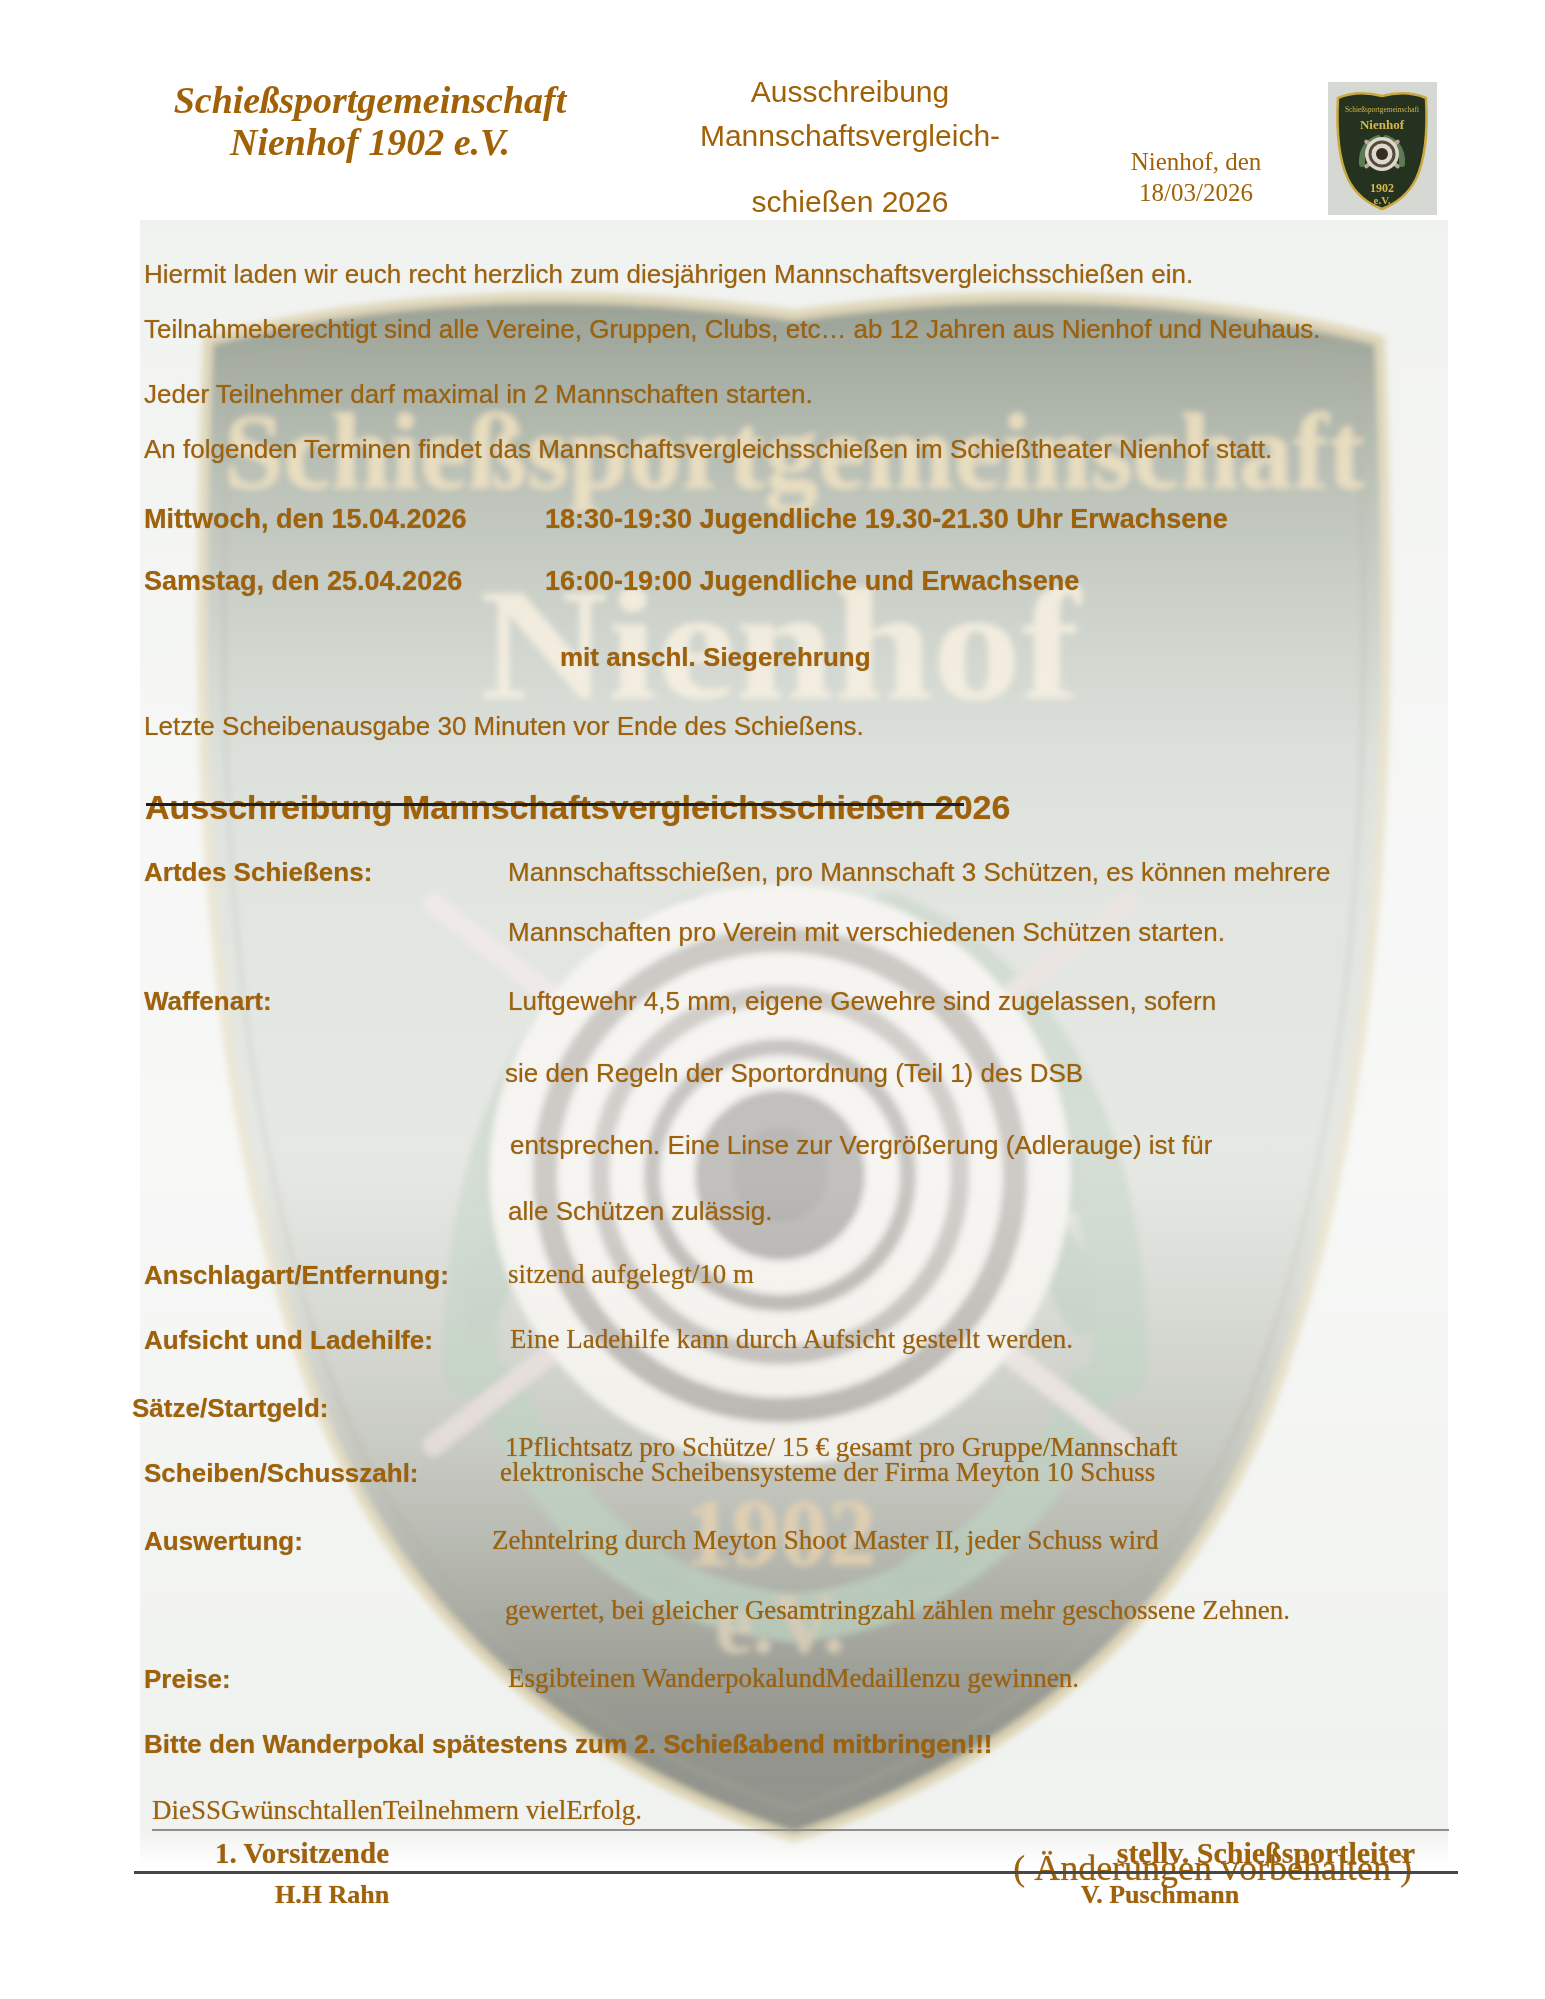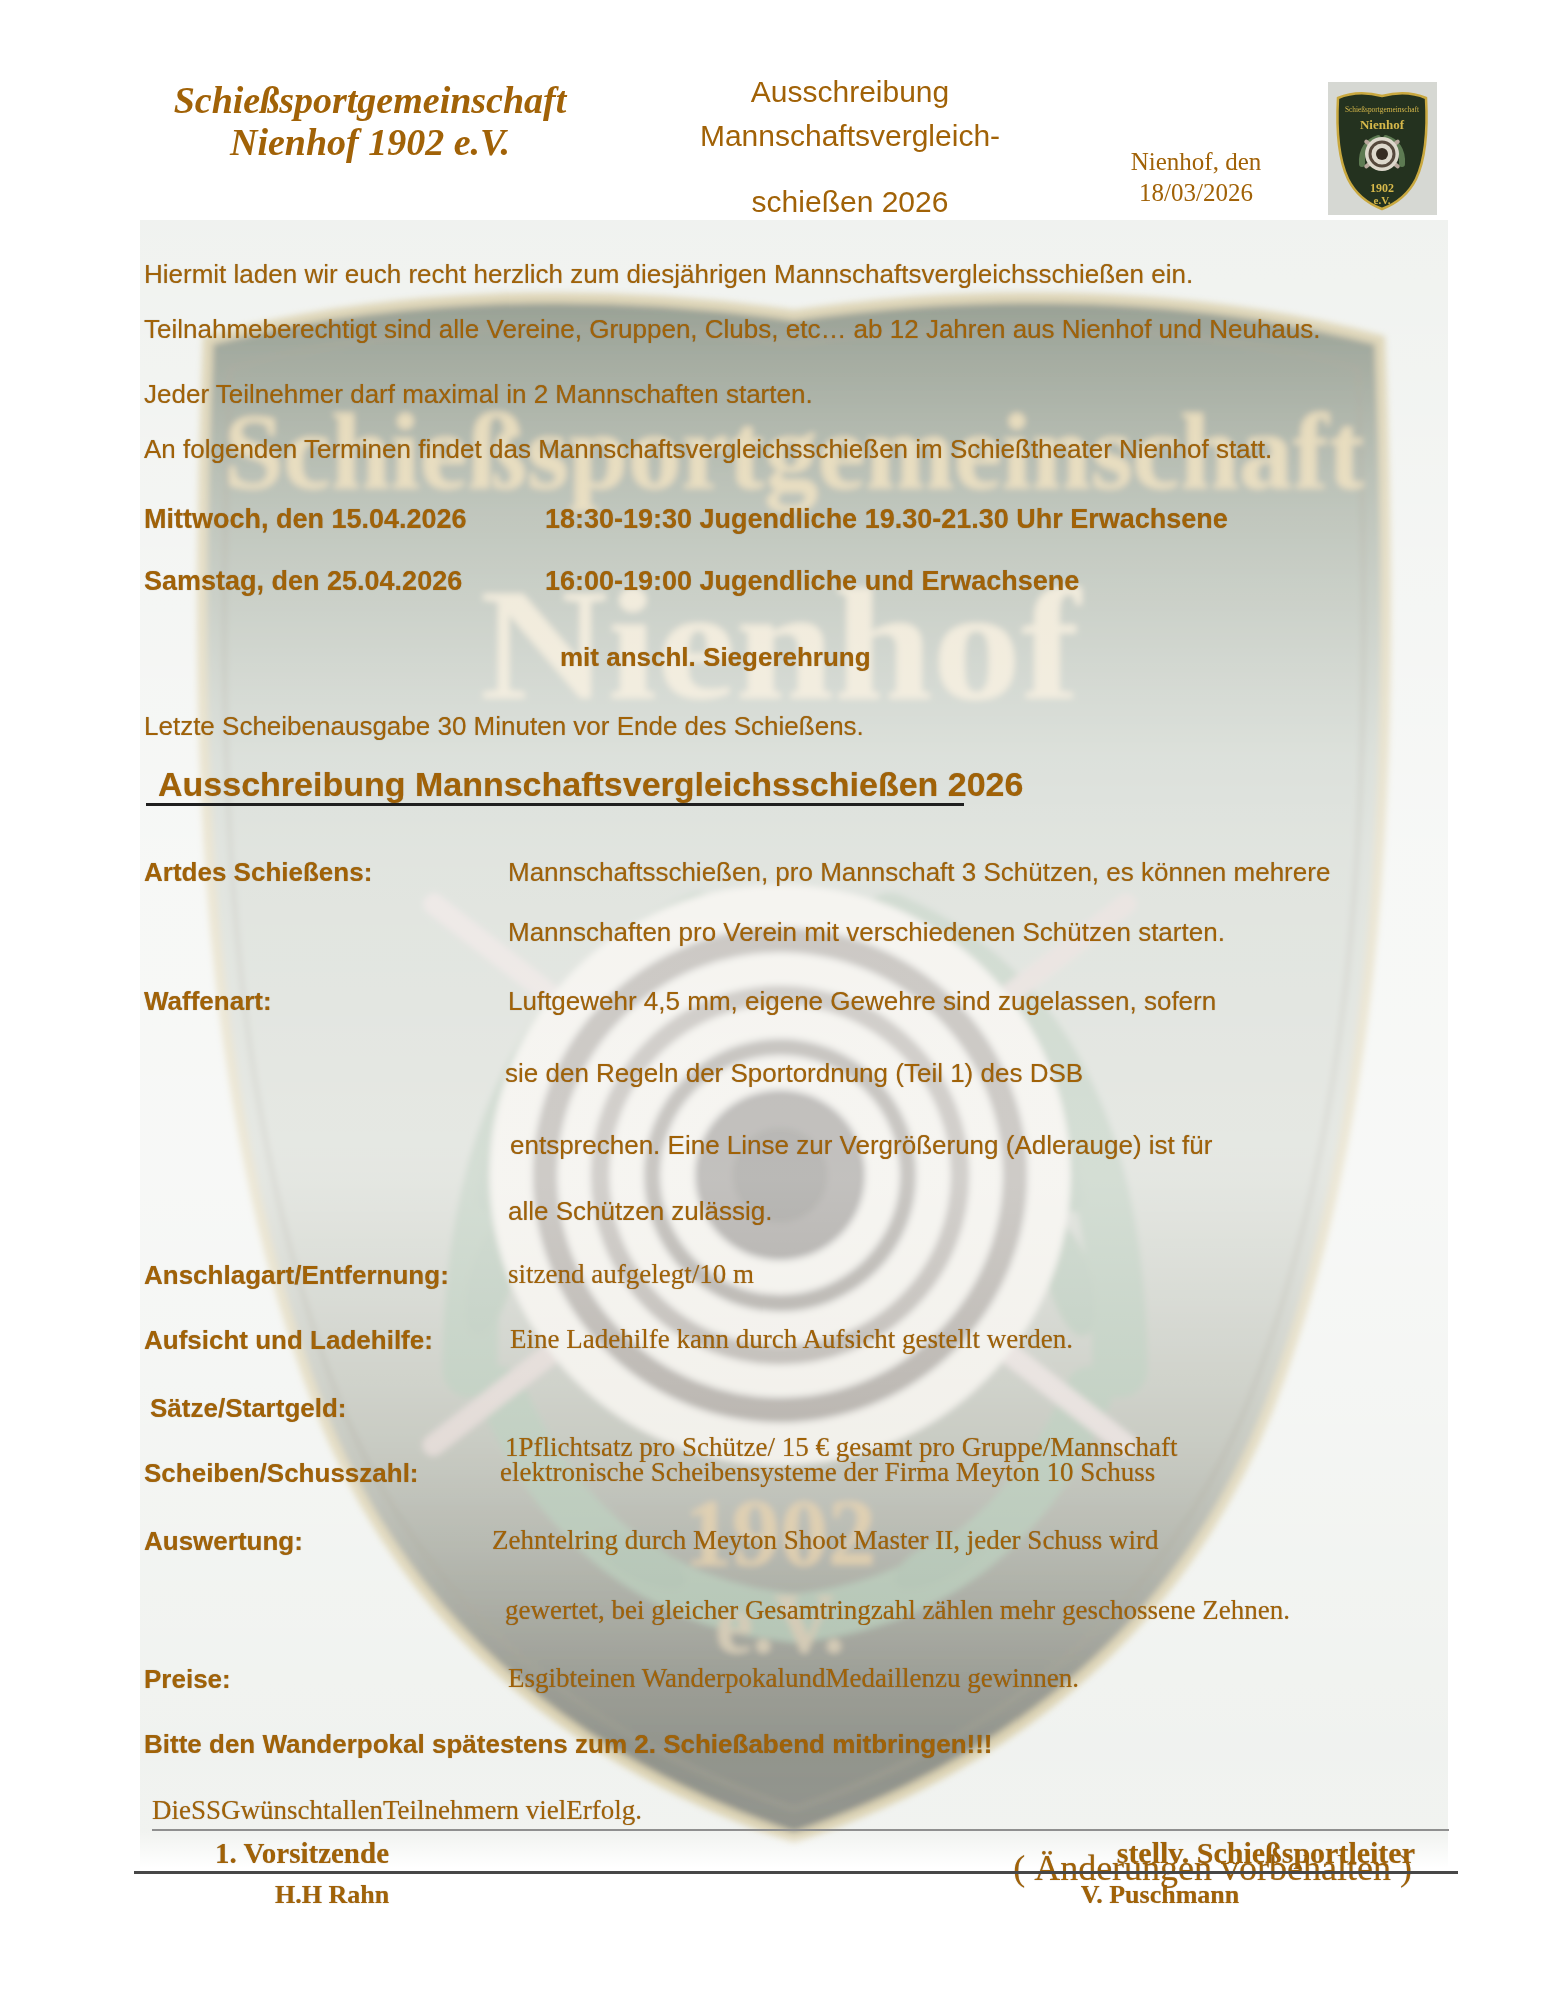--- a/index.html
+++ b/index.html
@@ -137,40 +137,40 @@
   <div class="abs sans txt z2" style="left:144px;top:434px;font-size:26px;">An folgenden Terminen findet das Mannschaftsvergleichsschießen im Schießtheater Nienhof statt.</div>
 
   <div class="abs sans b txt z2" style="left:144px;top:504px;font-size:27px;">Mittwoch, den 15.04.2026</div>
   <div class="abs sans b txt z2" style="left:545px;top:504px;font-size:27px;">18:30-19:30 Jugendliche 19.30-21.30 Uhr Erwachsene</div>
   <div class="abs sans b txt z2" style="left:144px;top:566px;font-size:27px;">Samstag, den 25.04.2026</div>
   <div class="abs sans b txt z2" style="left:545px;top:566px;font-size:27px;">16:00-19:00 Jugendliche und Erwachsene</div>
 
   <div class="abs sans b txt z2" style="left:560px;top:642px;font-size:26px;">mit anschl. Siegerehrung</div>
   <div class="abs sans txt z2" style="left:144px;top:711px;font-size:26px;">Letzte Scheibenausgabe 30 Minuten vor Ende des Schießens.</div>
 
-  <div class="abs sans b txt z2" style="left:145px;top:765px;font-size:34px;margin-left:13px;">Ausschreibung Mannschaftsvergleichsschießen 2026</div>
+  <div class="abs sans b txt z2" style="left:145px;top:788px;font-size:34px;">Ausschreibung Mannschaftsvergleichsschießen 2026</div>
   <div id="heading-underline"></div>
 
   <div class="abs sans b txt z2" style="left:144px;top:857px;font-size:26px;">Artdes Schießens:</div>
   <div class="abs sans txt z2" style="left:508px;top:857px;font-size:26px;">Mannschaftsschießen, pro Mannschaft 3 Schützen, es können mehrere</div>
   <div class="abs sans txt z2" style="left:508px;top:917px;font-size:26px;">Mannschaften pro Verein mit verschiedenen Schützen starten.</div>
 
   <div class="abs sans b txt z2" style="left:144px;top:986px;font-size:26px;">Waffenart:</div>
   <div class="abs sans txt z2" style="left:508px;top:986px;font-size:26px;">Luftgewehr 4,5 mm, eigene Gewehre sind zugelassen, sofern</div>
   <div class="abs sans txt z2" style="left:505px;top:1058px;font-size:26px;">sie den Regeln der Sportordnung (Teil 1) des DSB</div>
   <div class="abs sans txt z2" style="left:510px;top:1130px;font-size:26px;">entsprechen. Eine Linse zur Vergrößerung (Adlerauge) ist für</div>
   <div class="abs sans txt z2" style="left:508px;top:1196px;font-size:26px;">alle Schützen zulässig.</div>
 
   <div class="abs sans b txt z2" style="left:144px;top:1260px;font-size:26px;">Anschlagart/Entfernung:</div>
   <div class="abs serif txt z2" style="left:508px;top:1259px;font-size:27px;">sitzend aufgelegt/10 m</div>
 
   <div class="abs sans b txt z2" style="left:144px;top:1325px;font-size:26px;">Aufsicht und Ladehilfe:</div>
   <div class="abs serif txt z2" style="left:510px;top:1324px;font-size:27px;">Eine Ladehilfe kann durch Aufsicht gestellt werden.</div>
 
-  <div class="abs sans b txt z2" style="left:150px;top:1393px;font-size:26px;">Sätze/Startgeld:</div>
+  <div class="abs sans b txt z2" style="left:132px;top:1393px;font-size:26px;">Sätze/Startgeld:</div>
   <div class="abs serif txt z2" style="left:505px;top:1392px;font-size:27px;margin-top:40px;">1Pflichtsatz pro Schütze/ 15 € gesamt pro Gruppe/Mannschaft</div>
 
   <div class="abs sans b txt z2" style="left:144px;top:1458px;font-size:26px;">Scheiben/Schusszahl:</div>
   <div class="abs serif txt z2" style="left:500px;top:1457px;font-size:27px;">elektronische Scheibensysteme der Firma Meyton 10 Schuss</div>
 
   <div class="abs sans b txt z2" style="left:144px;top:1526px;font-size:26px;">Auswertung:</div>
   <div class="abs serif txt z2" style="left:505px;top:1595px;font-size:27px;">gewertet, bei gleicher Gesamtringzahl zählen mehr geschossene Zehnen.</div>
   <div class="abs serif txt z2" style="left:492px;top:1525px;font-size:27px;">Zehntelring durch Meyton Shoot Master II, jeder Schuss wird</div>
 
   <div class="abs sans b txt z2" style="left:144px;top:1664px;font-size:26px;">Preise:</div>

